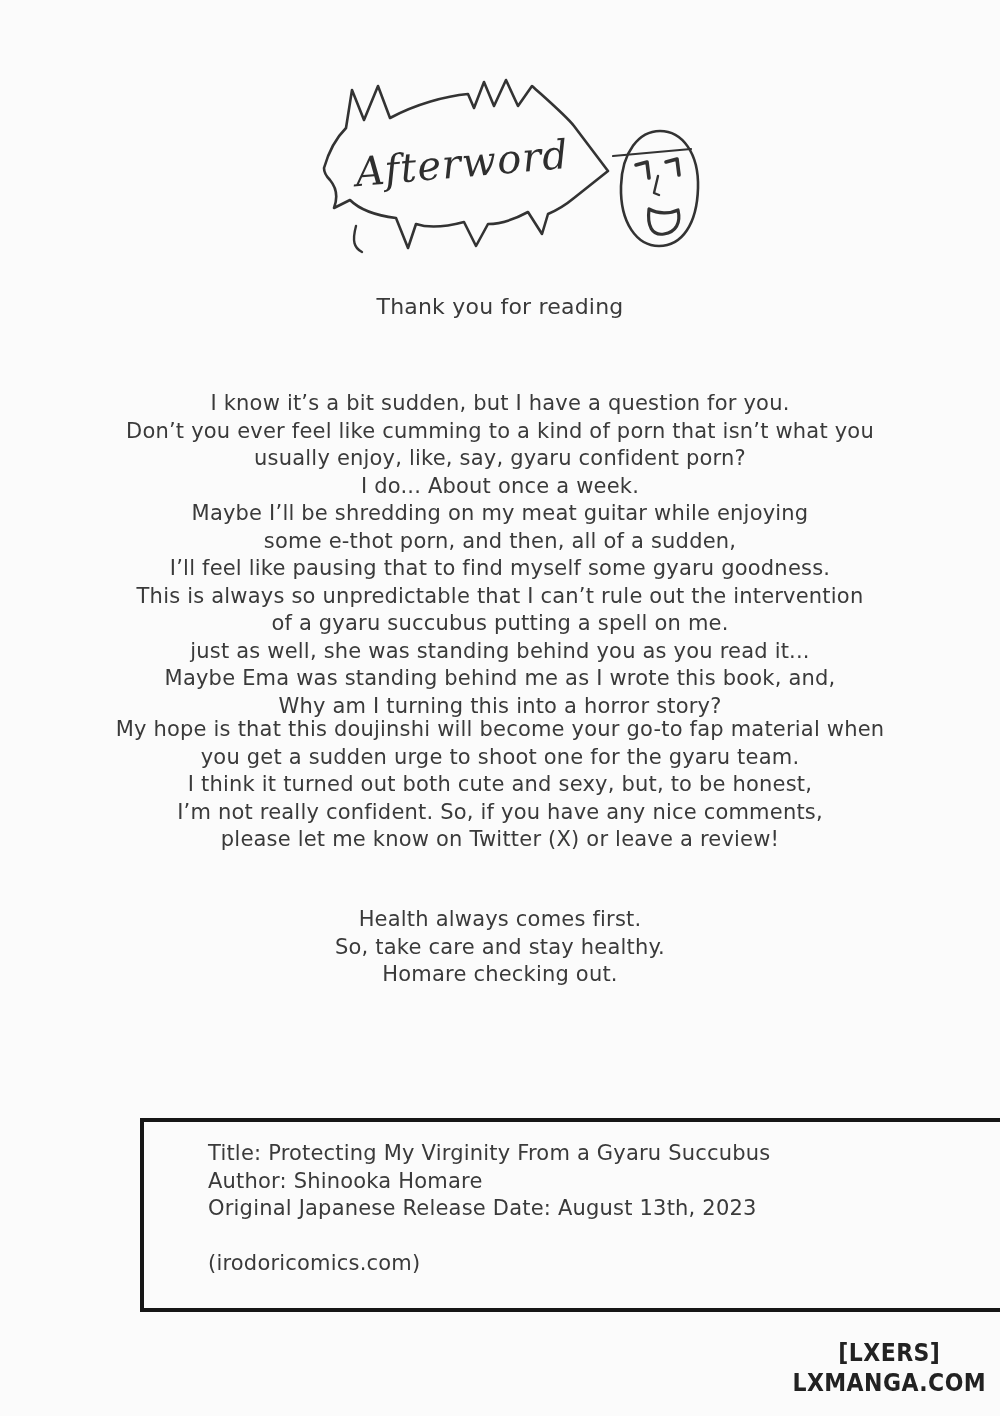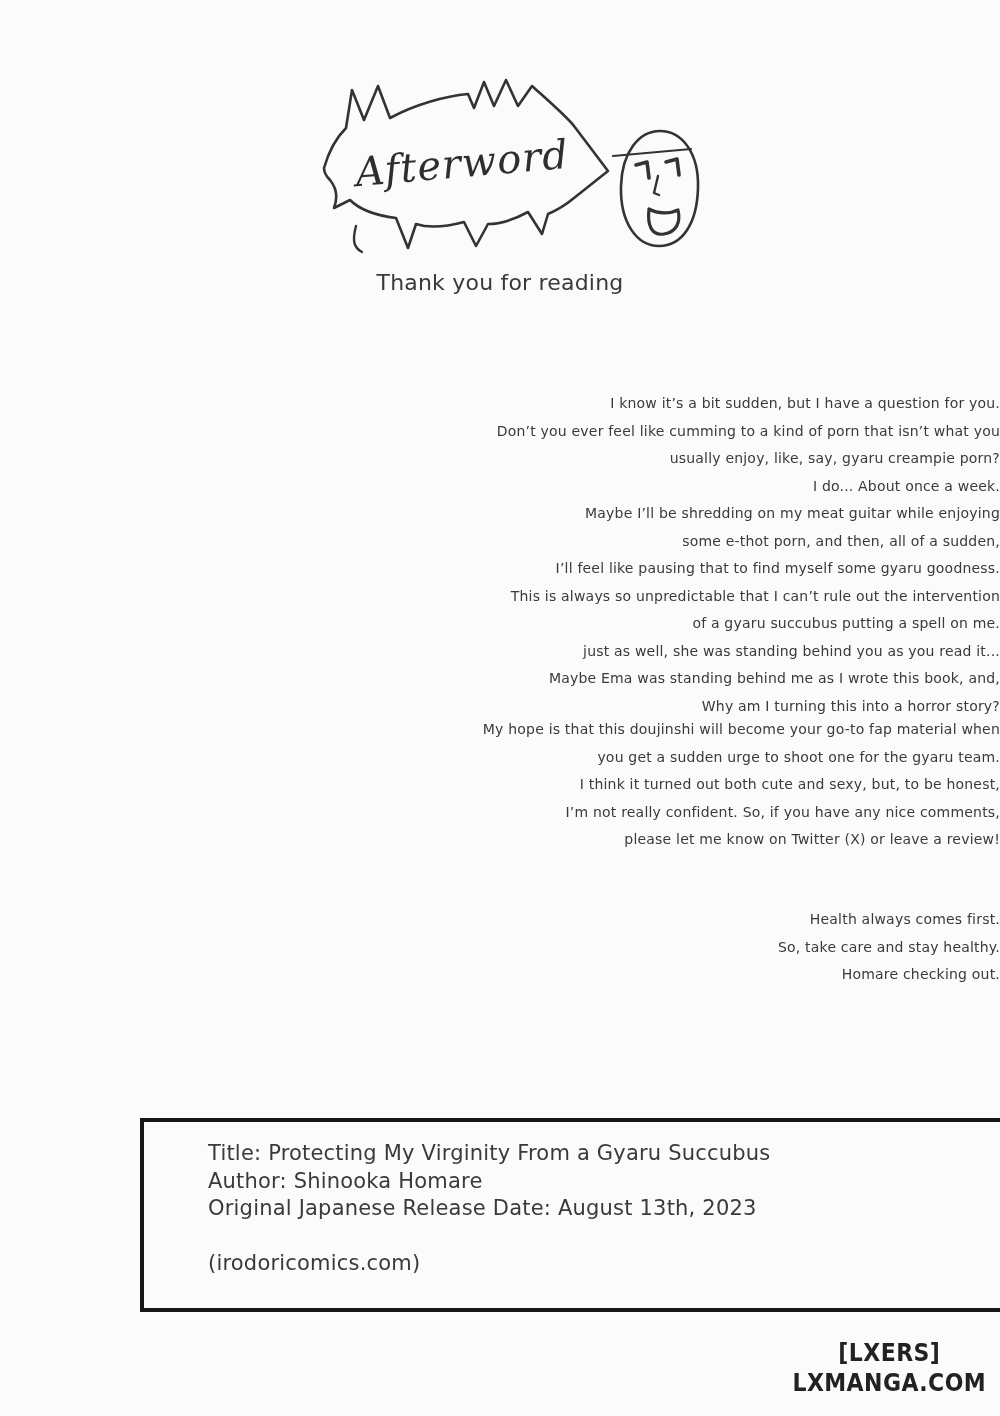--- a/index.html
+++ b/index.html
@@ -36,36 +36,36 @@
   .face-svg {
     position: absolute;
     left: 612px;
     top: 126px;
     width: 95px;
     height: 125px;
   }
   
   .intro {
     position: absolute;
-    top: 268px;
+    top: 292px;
     left: 0;
     width: 100%;
     text-align: center;
     font-size: 22px;
     line-height: 29px;
     letter-spacing: 0.2px;
   }
   .intro .title-line { font-style: italic; }
   
   .para {
     position: absolute;
     left: 0;
     width: 100%;
-    text-align: right;
-    font-size: 14px;
+    text-align: center;
+    font-size: 21px;
     line-height: 27.5px;
     letter-spacing: 0.2px;
   }
   .para-1 { top: 390px; }
   .para-2 { top: 716px; }
   .para-3 { top: 906px; }
   
   .info-box {
     position: absolute;
     left: 140px;
@@ -136,21 +136,21 @@
     <path stroke-width="3.2" fill="#fbfbfb" d="M 37 83 C 35 100 40 110 52 108 C 64 106 69 97 66 84 C 58 88 46 88 37 83 Z"></path>
   </svg>
 
   <div class="intro">
     <div>Thank you for reading</div>
   </div>
 
   <div class="para para-1">
     <div>I know it’s a bit sudden, but I have a question for you.</div>
     <div>Don’t you ever feel like cumming to a kind of porn that isn’t what you</div>
-    <div>usually enjoy, like, say, gyaru creampie porn?</div>
+    <div>usually enjoy, like, say, gyaru confident porn?</div>
     <div>I do... About once a week.</div>
     <div>Maybe I’ll be shredding on my meat guitar while enjoying</div>
     <div>some e-thot porn, and then, all of a sudden,</div>
     <div>I’ll feel like pausing that to find myself some gyaru goodness.</div>
     <div>This is always so unpredictable that I can’t rule out the intervention</div>
     <div>of a gyaru succubus putting a spell on me.</div>
     <div>just as well, she was standing behind you as you read it...</div>
     <div>Maybe Ema was standing behind me as I wrote this book, and,</div>
     <div>Why am I turning this into a horror story?</div>
   </div>

